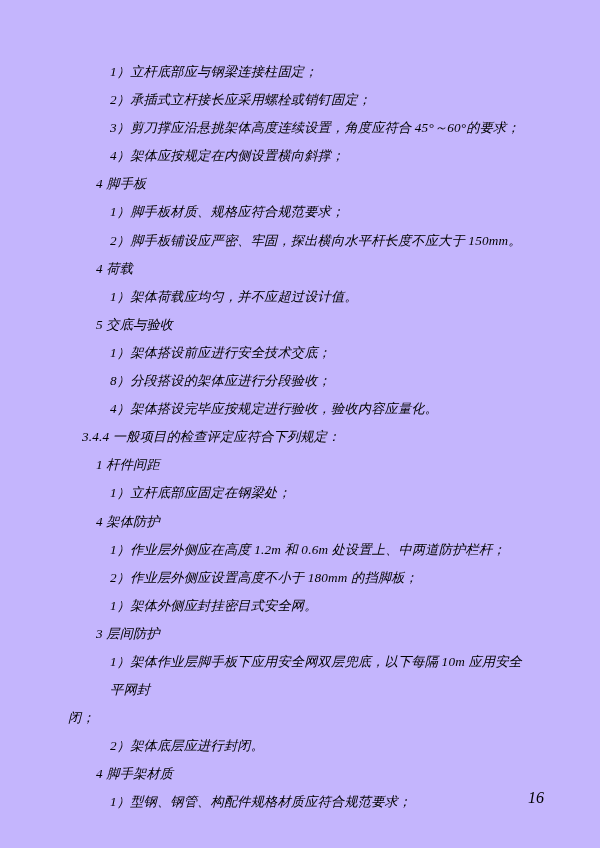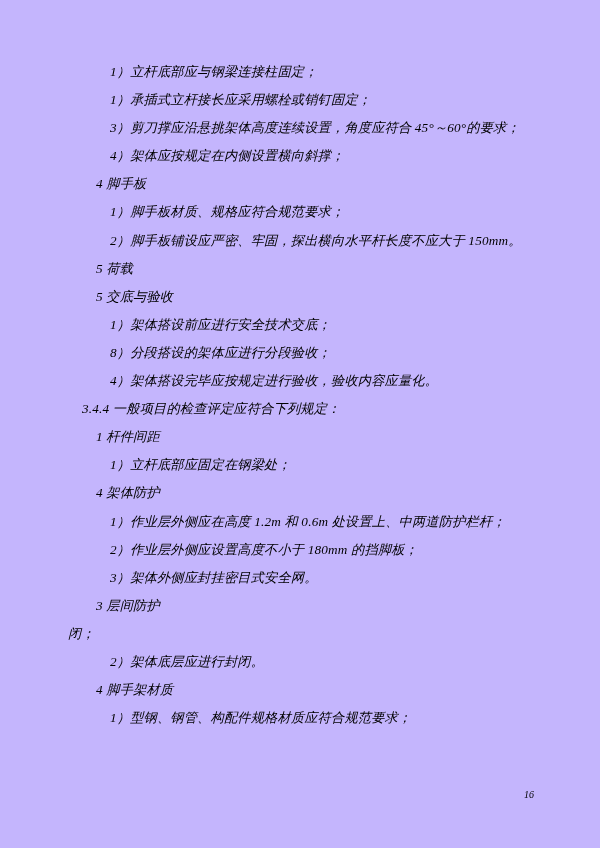--- a/index.html
+++ b/index.html
@@ -33,52 +33,54 @@
     color: #000000;
     white-space: pre-wrap;
     letter-spacing: 0.2px;
   }
   .ind-0 { padding-left: 0px; }
   .ind-1 { padding-left: 14px; }
   .ind-2 { padding-left: 28px; }
   .ind-3 { padding-left: 42px; }
   .page-number {
     position: absolute;
-    right: 66px;
+    right: 56px;
     top: 789px;
-    font-size: 10px;
+    font-size: 16px;
     color: #000000;
     font-family: "Liberation Serif", "DejaVu Serif", serif;
   }
 </style>
 </head>
 <body>
 
 <div class="page">
   <div class="content">
     <div class="line ind-3">1）立杆底部应与钢梁连接柱固定；</div>
-    <div class="line ind-3">1）承插式立杆接长应采用螺栓或销钉固定；</div>
+    <div class="line ind-3">2）承插式立杆接长应采用螺栓或销钉固定；</div>
     <div class="line ind-3">3）剪刀撑应沿悬挑架体高度连续设置，角度应符合 45°～60°的要求；</div>
     <div class="line ind-3">4）架体应按规定在内侧设置横向斜撑；</div>
     <div class="line ind-2">4 脚手板</div>
     <div class="line ind-3">1）脚手板材质、规格应符合规范要求；</div>
     <div class="line ind-3">2）脚手板铺设应严密、牢固，探出横向水平杆长度不应大于 150mm。</div>
-    <div class="line ind-2">5 荷载</div>
+    <div class="line ind-2">4 荷载</div>
+    <div class="line ind-3">1）架体荷载应均匀，并不应超过设计值。</div>
     <div class="line ind-2">5 交底与验收</div>
     <div class="line ind-3">1）架体搭设前应进行安全技术交底；</div>
     <div class="line ind-3">8）分段搭设的架体应进行分段验收；</div>
     <div class="line ind-3">4）架体搭设完毕应按规定进行验收，验收内容应量化。</div>
     <div class="line ind-1">3.4.4 一般项目的检查评定应符合下列规定：</div>
     <div class="line ind-2">1 杆件间距</div>
     <div class="line ind-3">1）立杆底部应固定在钢梁处；</div>
     <div class="line ind-2">4 架体防护</div>
     <div class="line ind-3">1）作业层外侧应在高度 1.2m 和 0.6m 处设置上、中两道防护栏杆；</div>
     <div class="line ind-3">2）作业层外侧应设置高度不小于 180mm 的挡脚板；</div>
-    <div class="line ind-3">3）架体外侧应封挂密目式安全网。</div>
+    <div class="line ind-3">1）架体外侧应封挂密目式安全网。</div>
     <div class="line ind-2">3 层间防护</div>
+    <div class="line ind-3">1）架体作业层脚手板下应用安全网双层兜底，以下每隔 10m 应用安全平网封</div>
     <div class="line ind-0">闭；</div>
     <div class="line ind-3">2）架体底层应进行封闭。</div>
     <div class="line ind-2">4 脚手架材质</div>
     <div class="line ind-3">1）型钢、钢管、构配件规格材质应符合规范要求；</div>
 
   </div>
   <div class="page-number">16</div>
 </div>
 
 </body></html>

